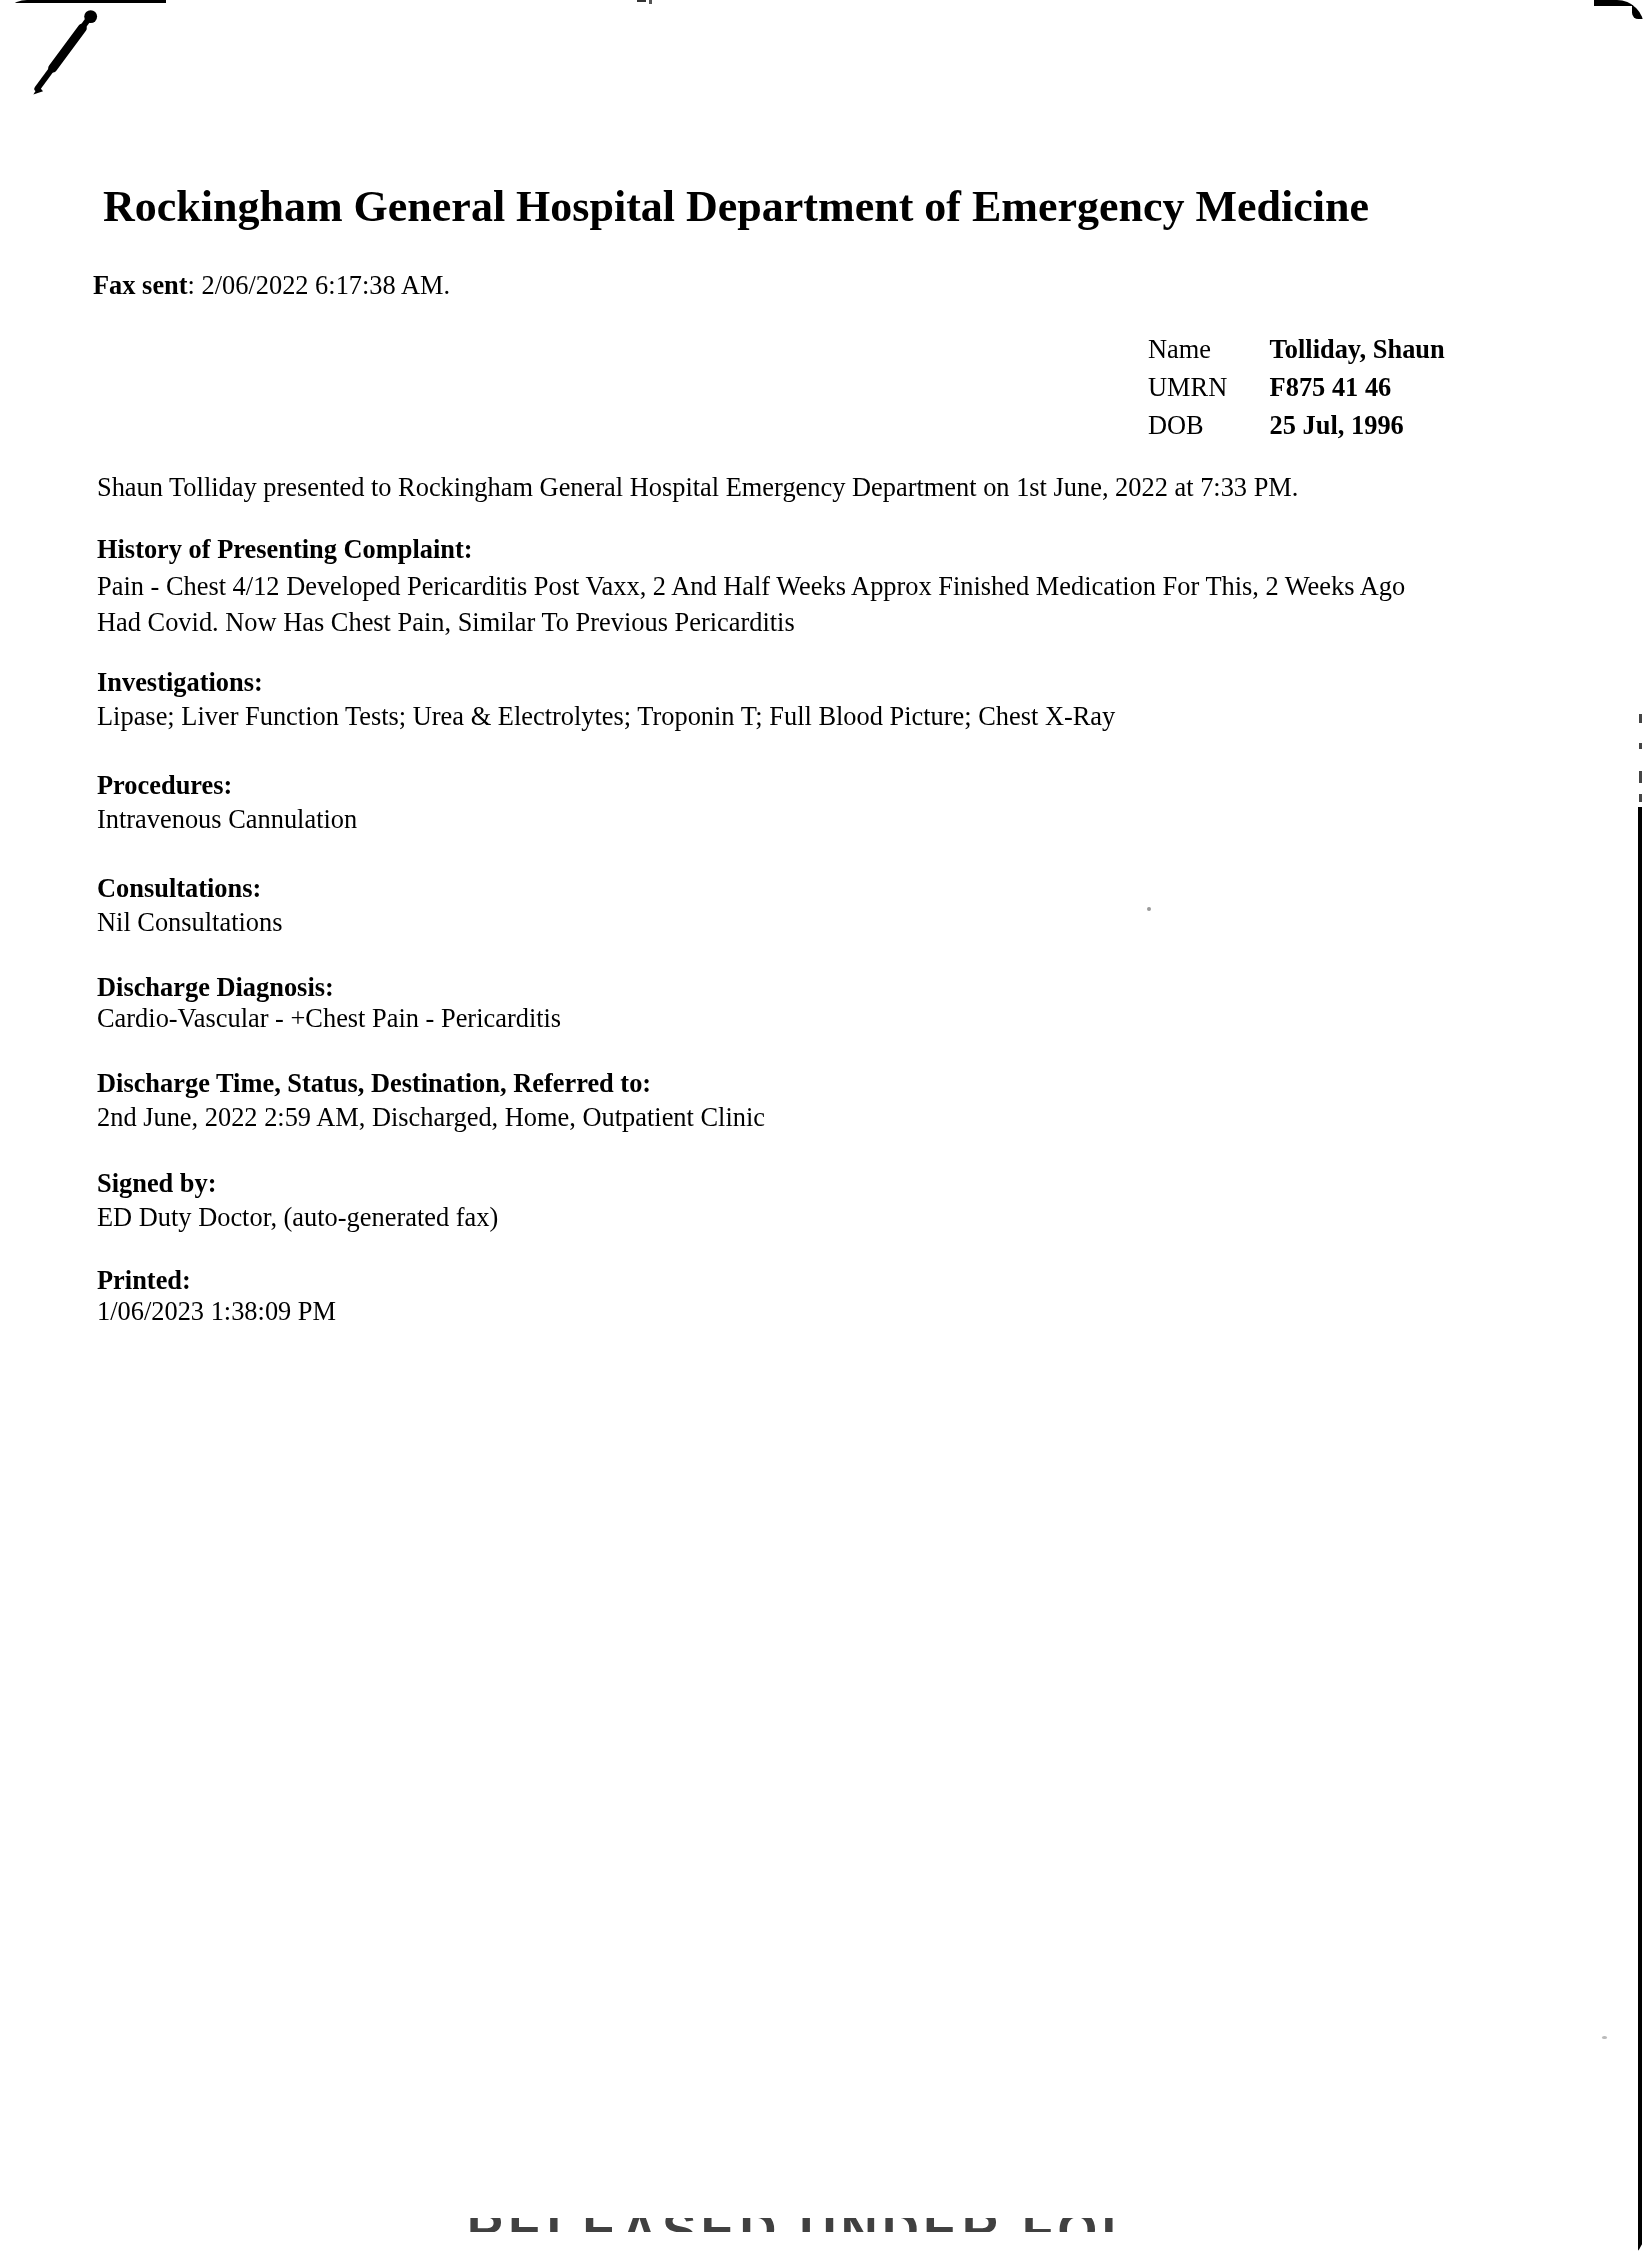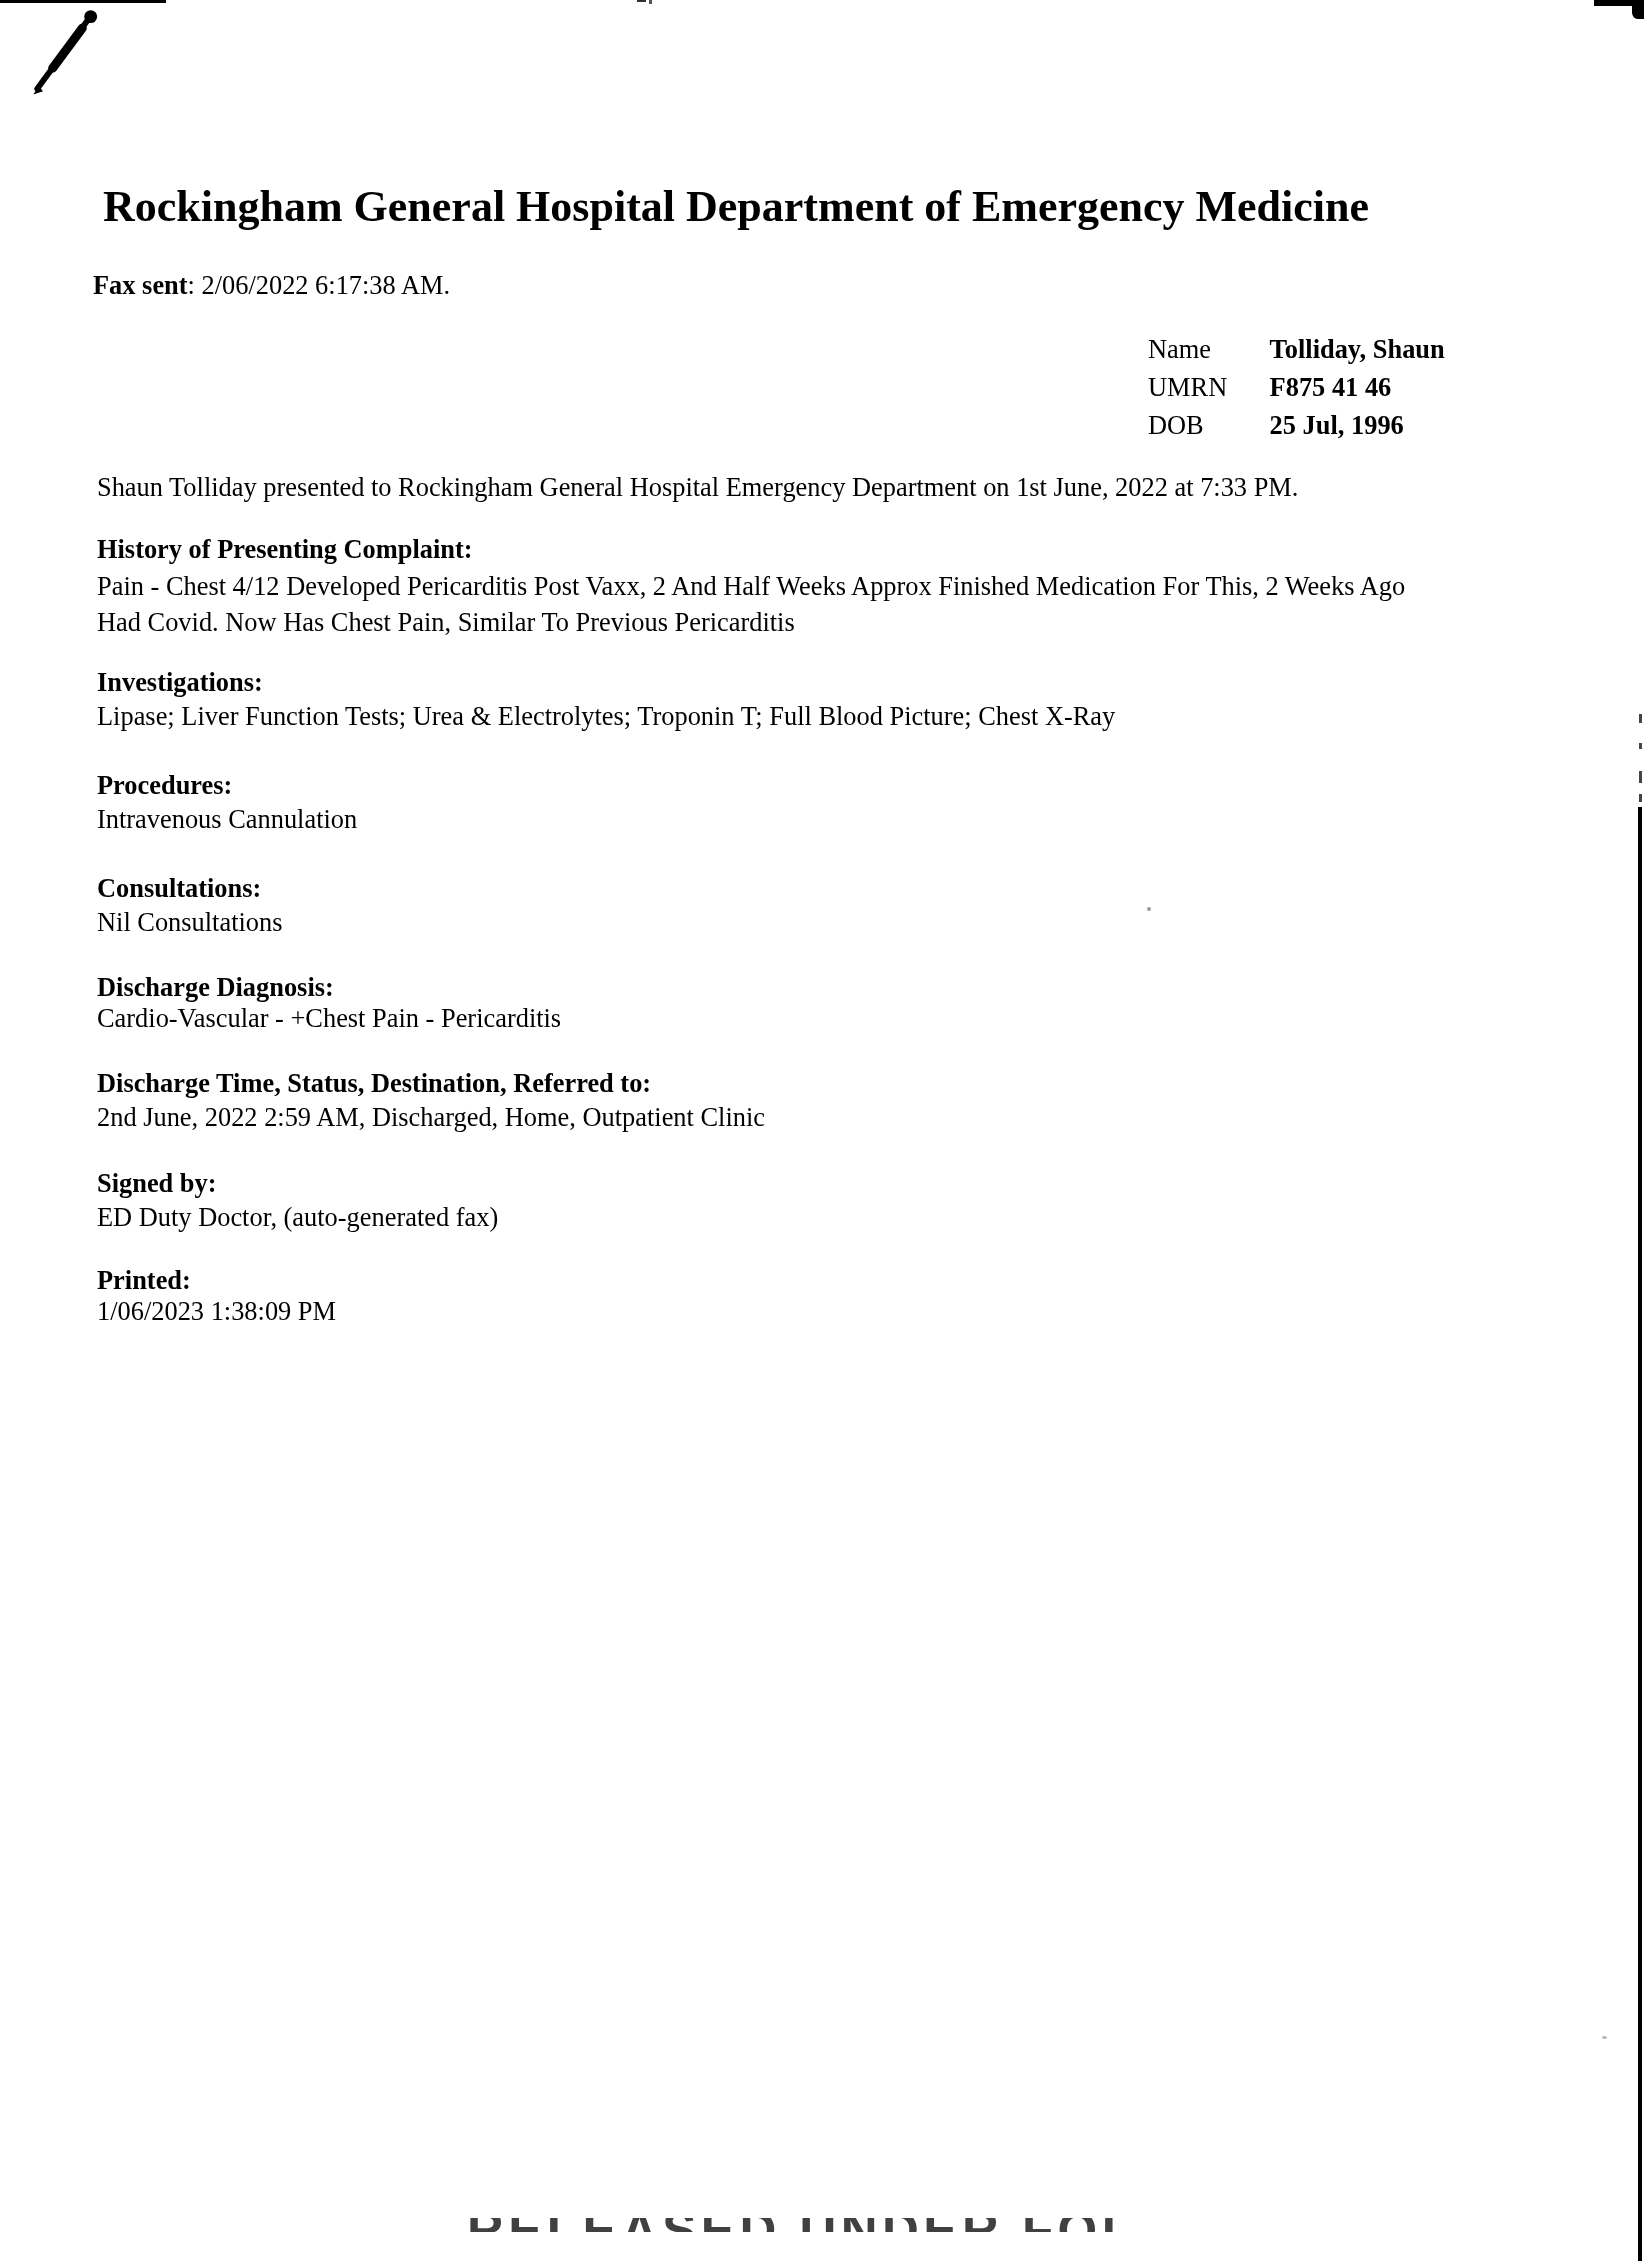--- a/index.html
+++ b/index.html
@@ -4,20 +4,21 @@
 <style>
   html, body { margin: 0; padding: 0; background: #ffffff; }
   .page {
     position: relative;
     width: 1644px;
     height: 2261px;
     background: #ffffff;
     overflow: hidden;
     font-family: "Liberation Serif", serif;
     color: #000;
+    border-radius: 27px;
   }
   
   .doc-title {
     position: absolute;
     left: 103px; top: 181px;
     font-size: 44px;
     font-weight: 700;
     white-space: nowrap;
     letter-spacing: 0px;
   }

